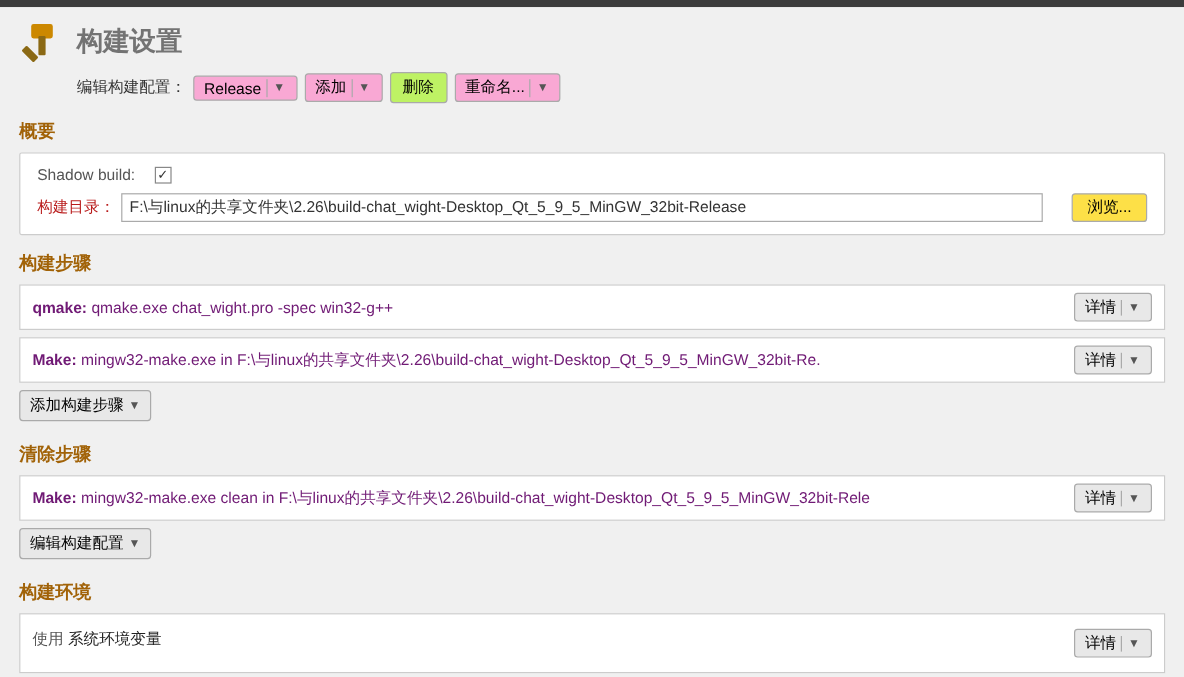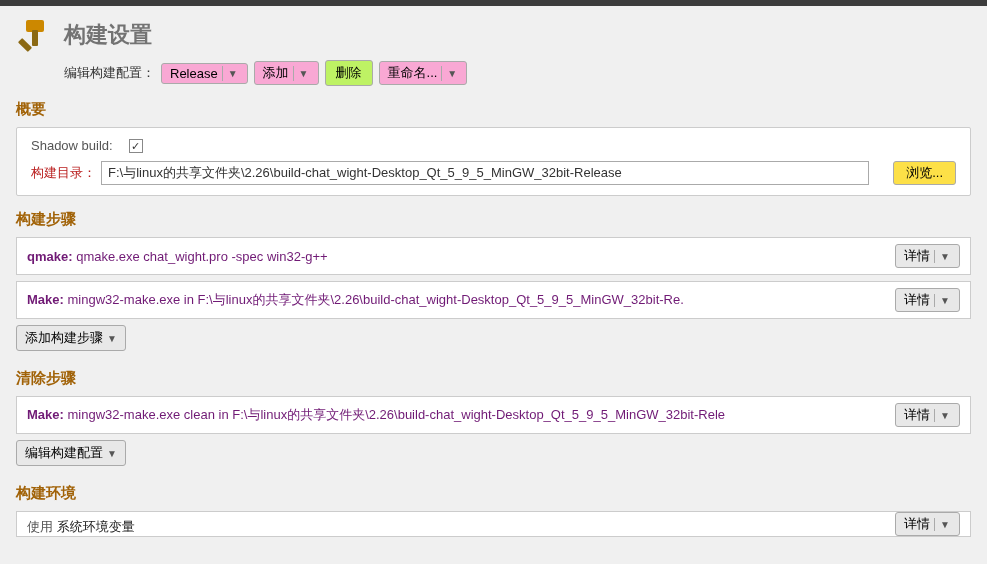--- a/index.html
+++ b/index.html
@@ -205,24 +205,24 @@
     }
 
     .add-step-btn .arrow {
       font-size: 10px;
       margin-left: 4px;
       color: #555;
     }
 
     .env-row {
       display: flex;
-      align-items: flex-end;
+      align-items: flex-start;
       border: 1px solid #ccc;
       background: #fff;
-      padding: 0 10px;
+      padding: 12px 10px;
     }
 
     .env-text {
       flex: 1;
       font-size: 13px;
       color: #222;
     }
 
     .env-text .env-label {
       color: #555;

